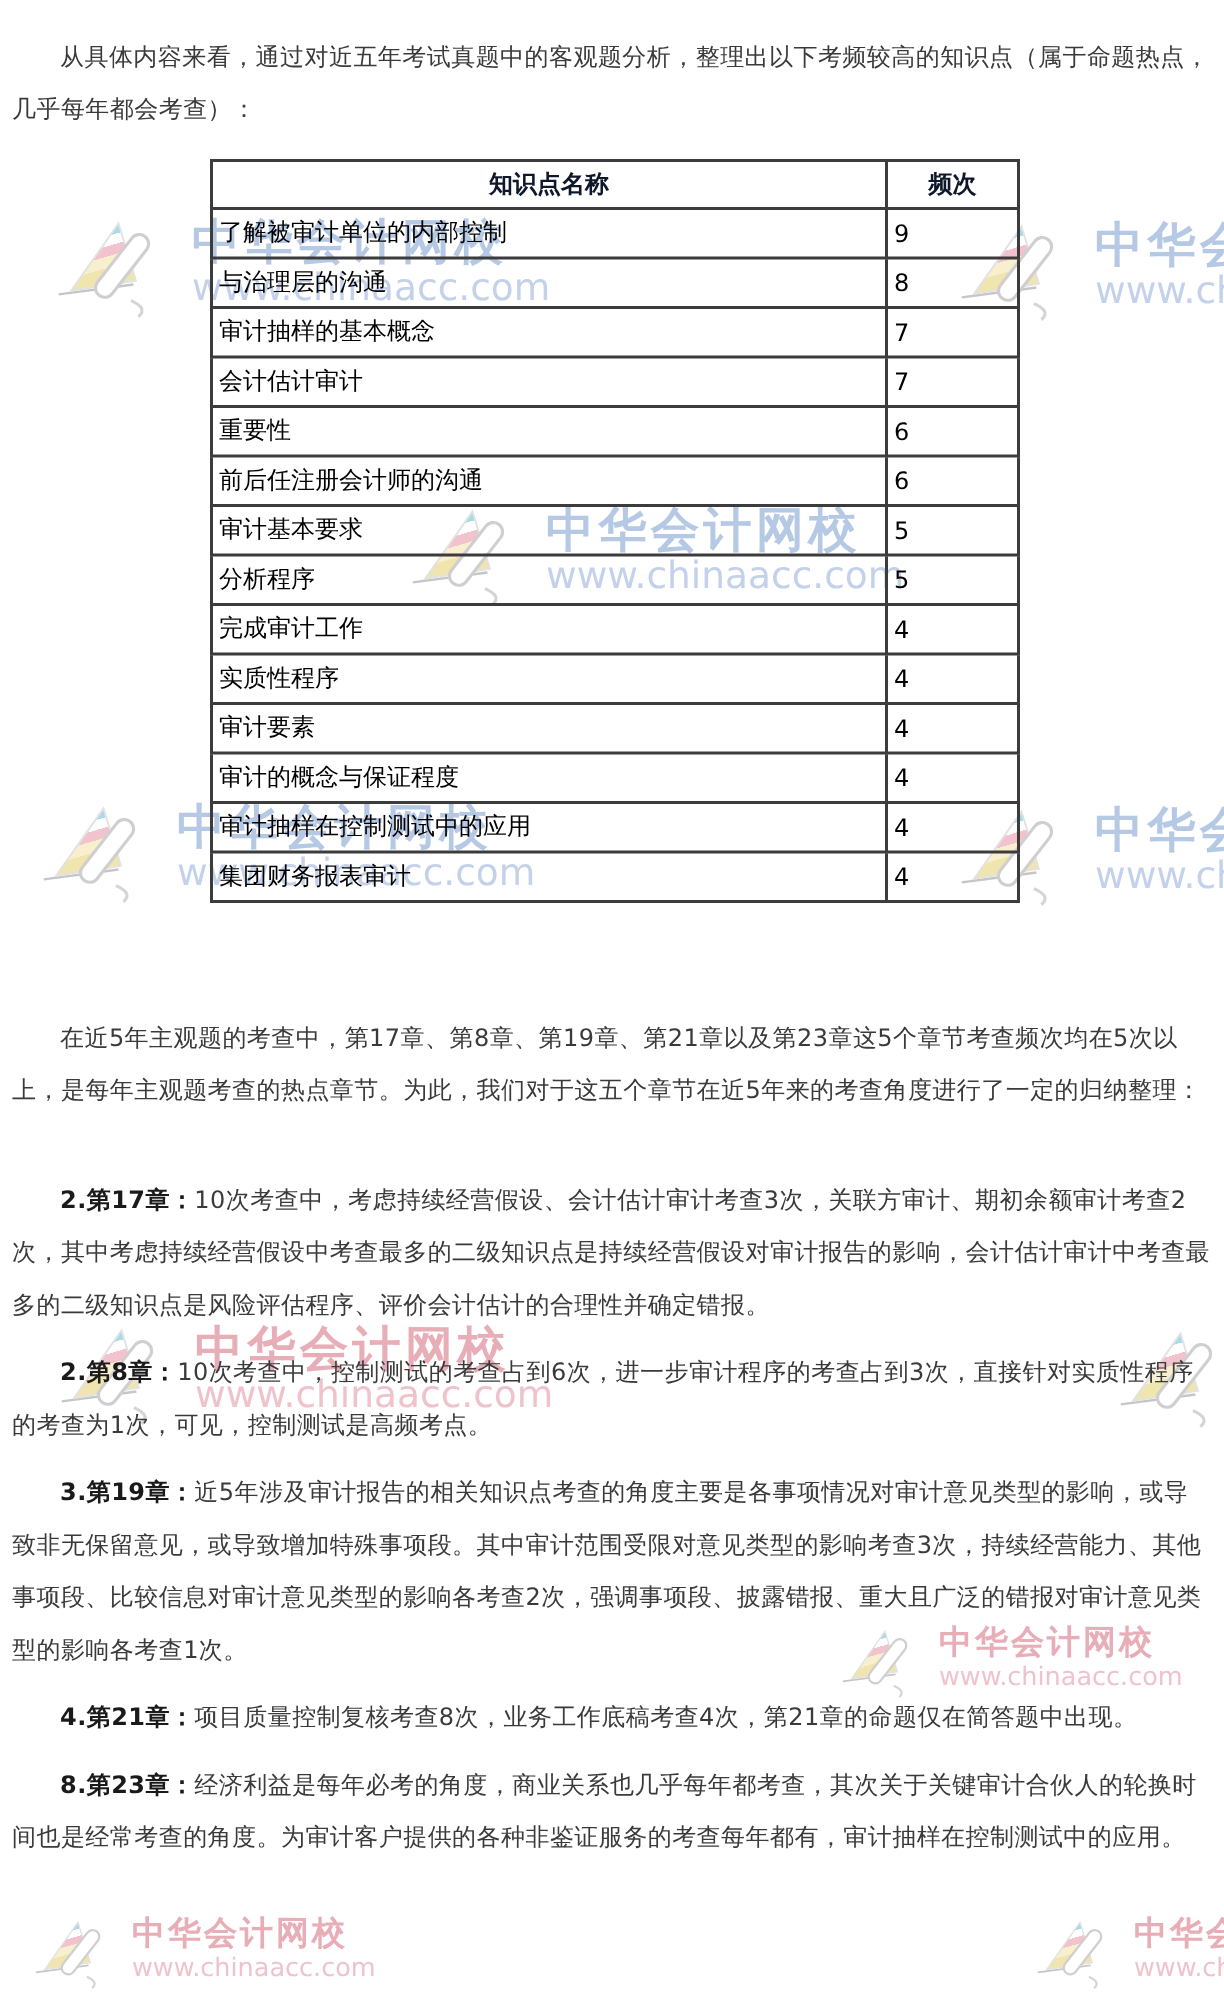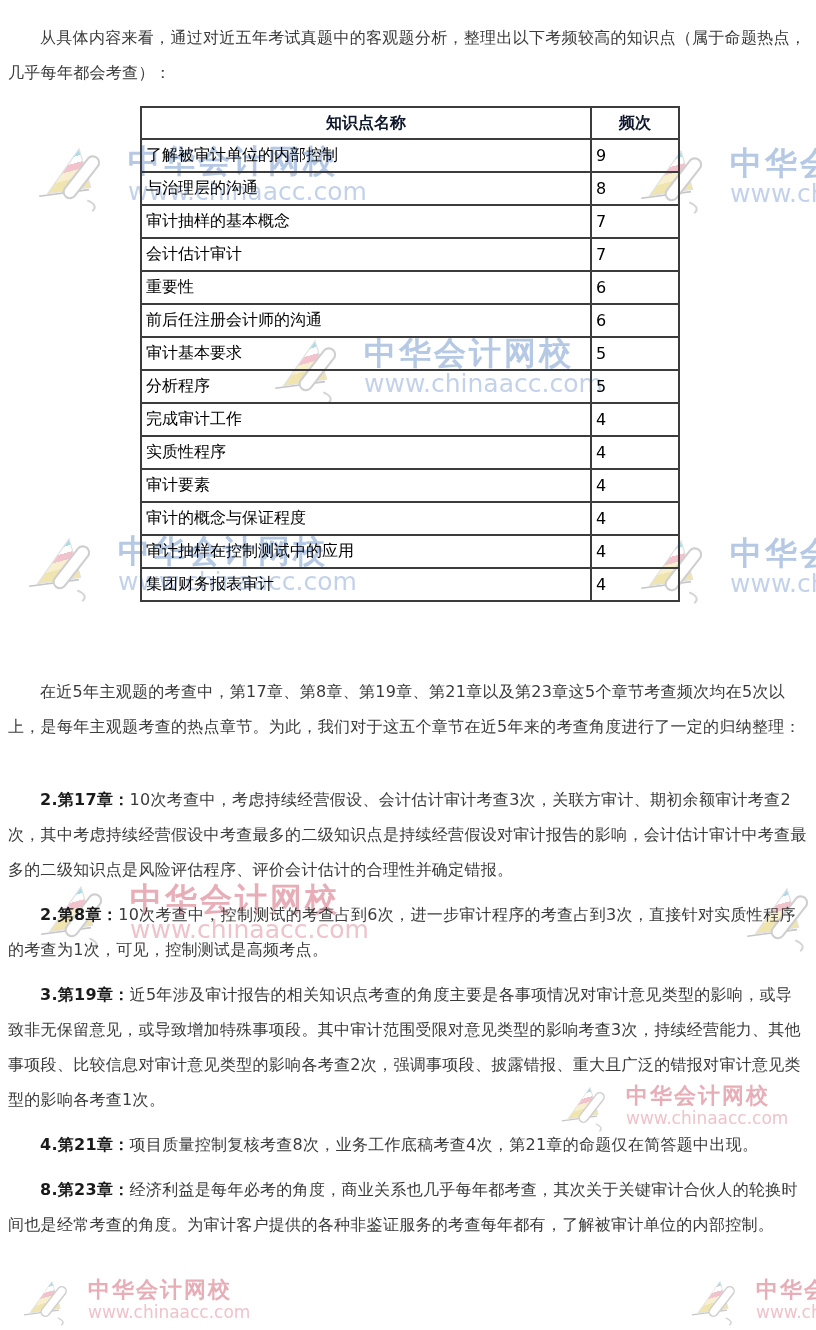--- a/index.html
+++ b/index.html
@@ -258,17 +258,17 @@
         </tbody>
     </table>
 
     <p class="para" id="summary-para">在近5年主观题的考查中，第17章、第8章、第19章、第21章以及第23章这5个章节考查频次均在5次以上，是每年主观题考查的热点章节。为此，我们对于这五个章节在近5年来的考查角度进行了一定的归纳整理：</p>
 
     <div id="points">
         <p class="para point"><b>2.第17章：</b><span>10次考查中，考虑持续经营假设、会计估计审计考查3次，关联方审计、期初余额审计考查2次，其中考虑持续经营假设中考查最多的二级知识点是持续经营假设对审计报告的影响，会计估计审计中考查最多的二级知识点是风险评估程序、评价会计估计的合理性并确定错报。</span></p>
         <p class="para point"><b>2.第8章：</b><span>10次考查中，控制测试的考查占到6次，进一步审计程序的考查占到3次，直接针对实质性程序的考查为1次，可见，控制测试是高频考点。</span></p>
         <p class="para point"><b>3.第19章：</b><span>近5年涉及审计报告的相关知识点考查的角度主要是各事项情况对审计意见类型的影响，或导致非无保留意见，或导致增加特殊事项段。其中审计范围受限对意见类型的影响考查3次，持续经营能力、其他事项段、比较信息对审计意见类型的影响各考查2次，强调事项段、披露错报、重大且广泛的错报对审计意见类型的影响各考查1次。</span></p>
         <p class="para point"><b>4.第21章：</b><span>项目质量控制复核考查8次，业务工作底稿考查4次，第21章的命题仅在简答题中出现。</span></p>
-        <p class="para point"><b>8.第23章：</b><span>经济利益是每年必考的角度，商业关系也几乎每年都考查，其次关于关键审计合伙人的轮换时间也是经常考查的角度。为审计客户提供的各种非鉴证服务的考查每年都有，了解被审计单位的内部控制。</span></p>
+        <p class="para point"><b>8.第23章：</b><span>经济利益是每年必考的角度，商业关系也几乎每年都考查，其次关于关键审计合伙人的轮换时间也是经常考查的角度。为审计客户提供的各种非鉴证服务的考查每年都有，审计抽样在控制测试中的应用。</span></p>
       </div>
 
   </div>
 </div>
 
 </body></html>

